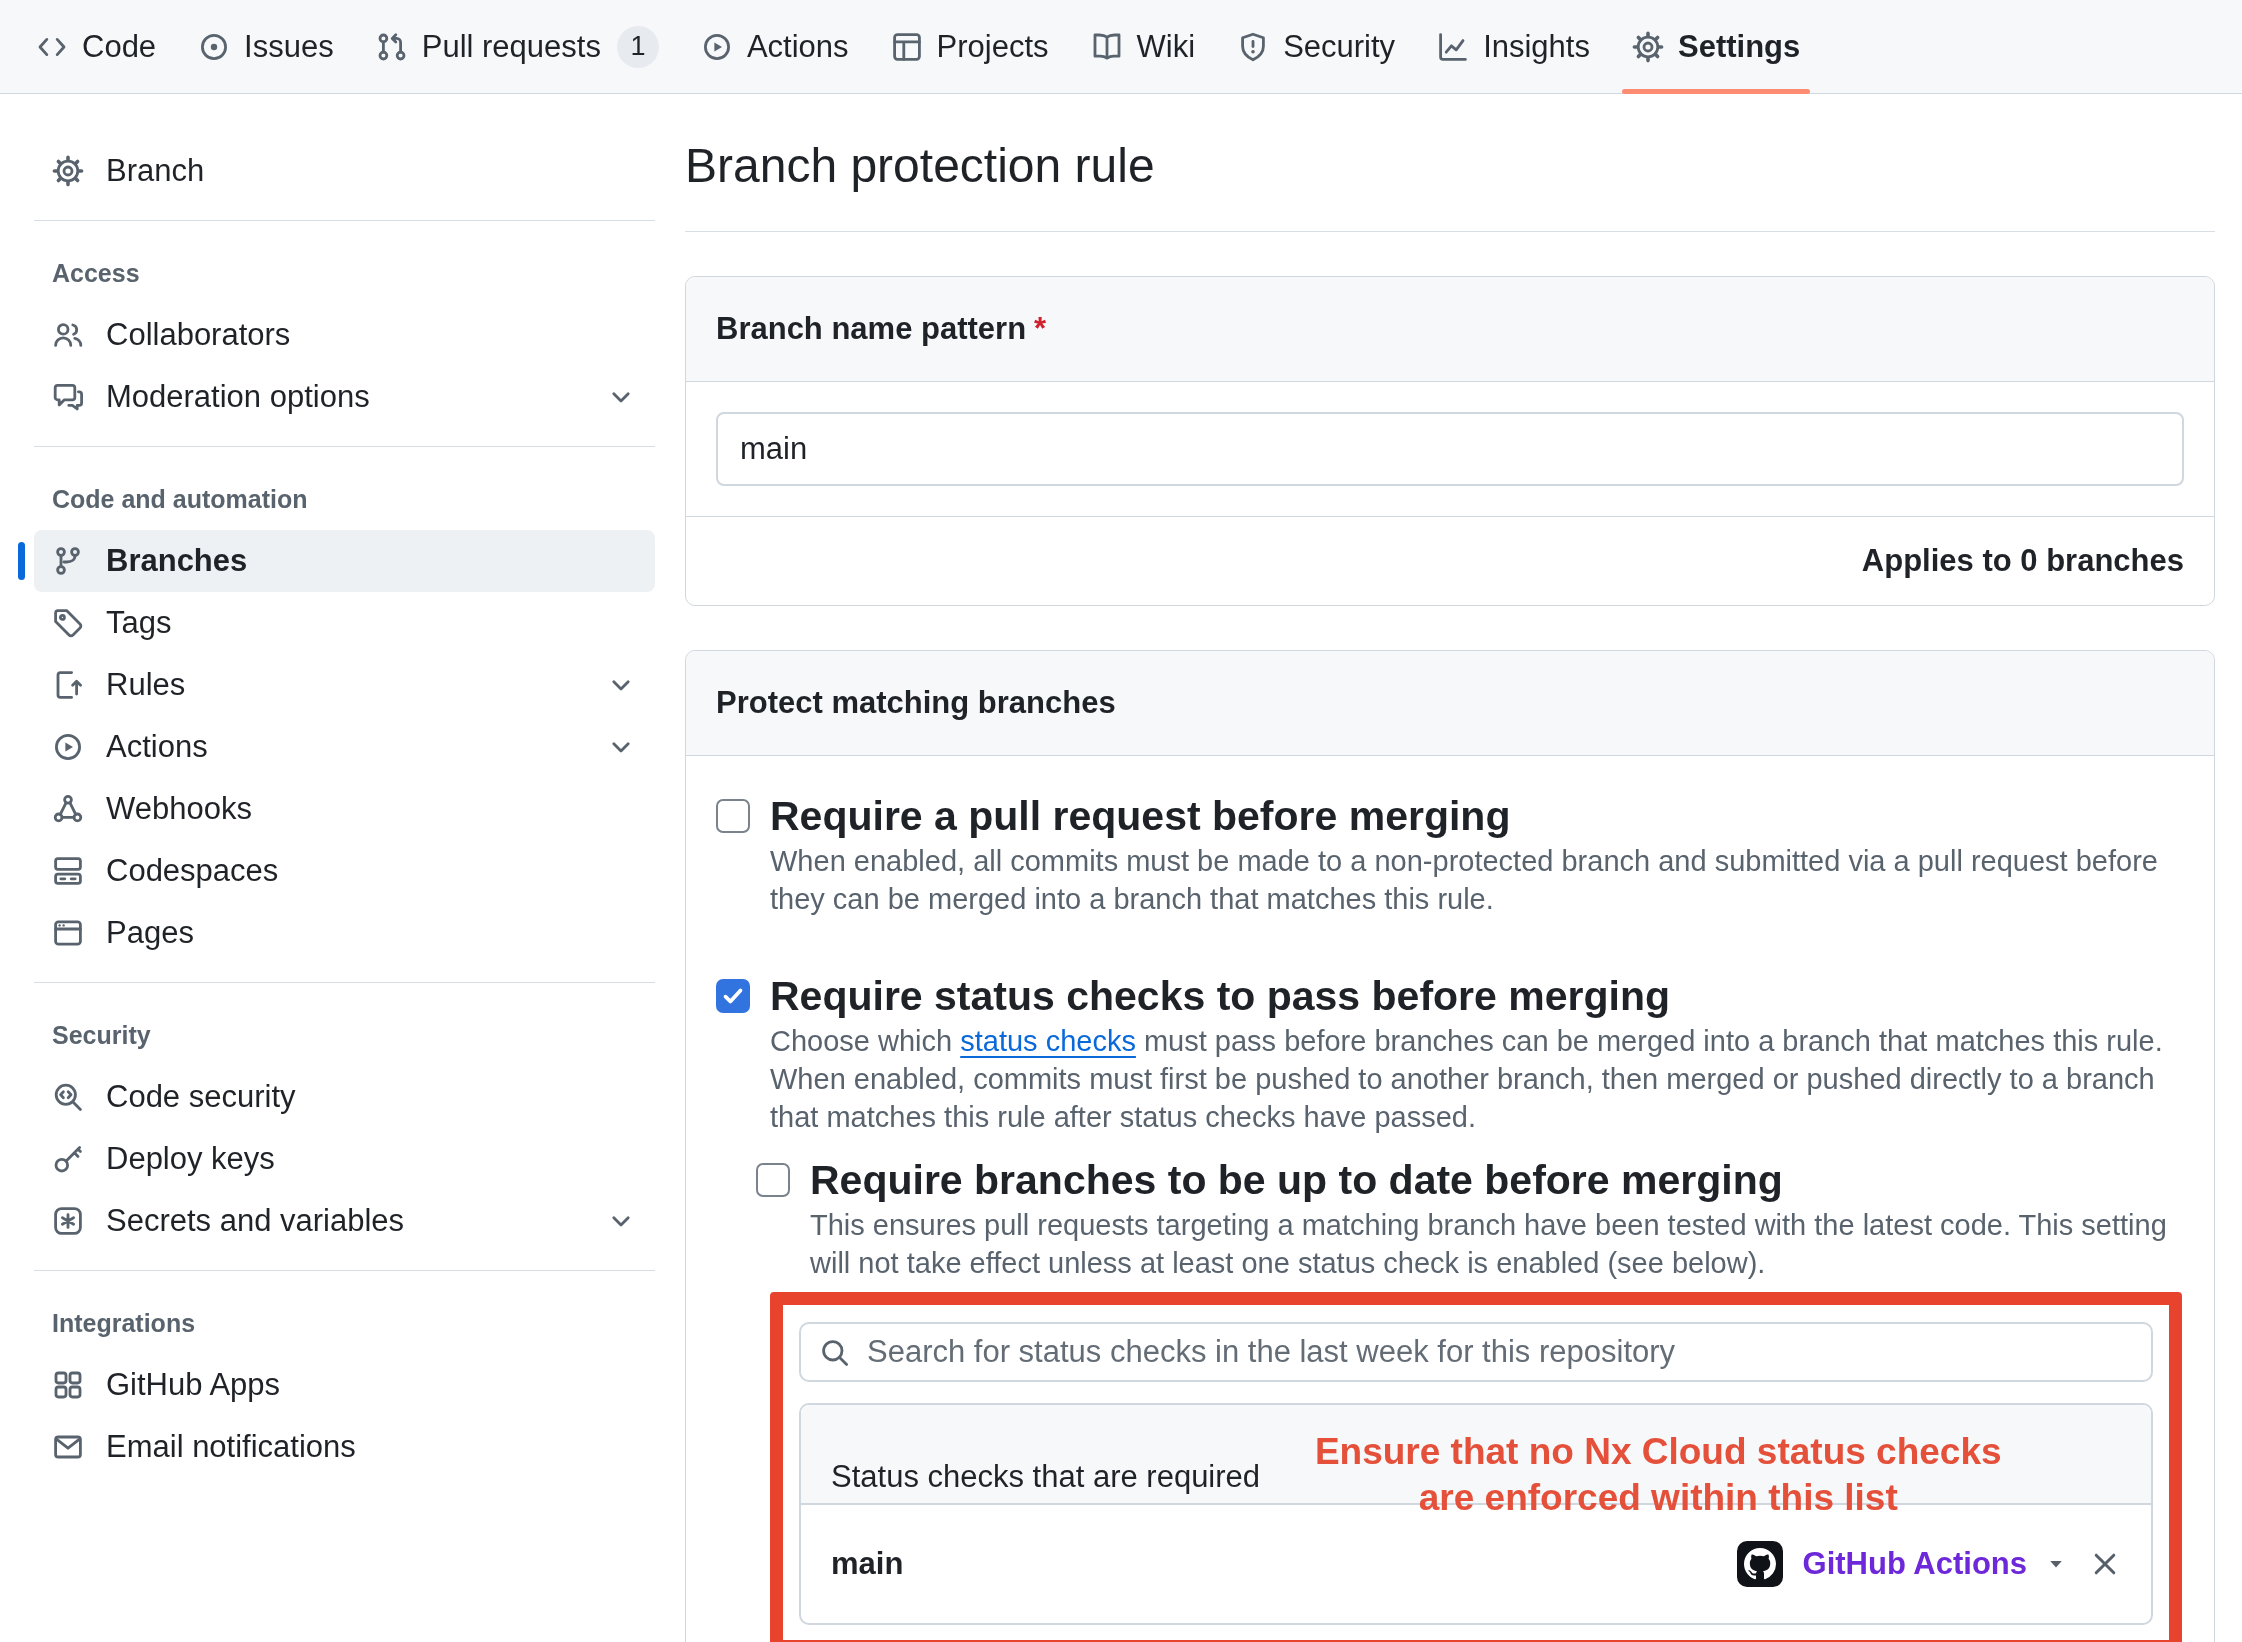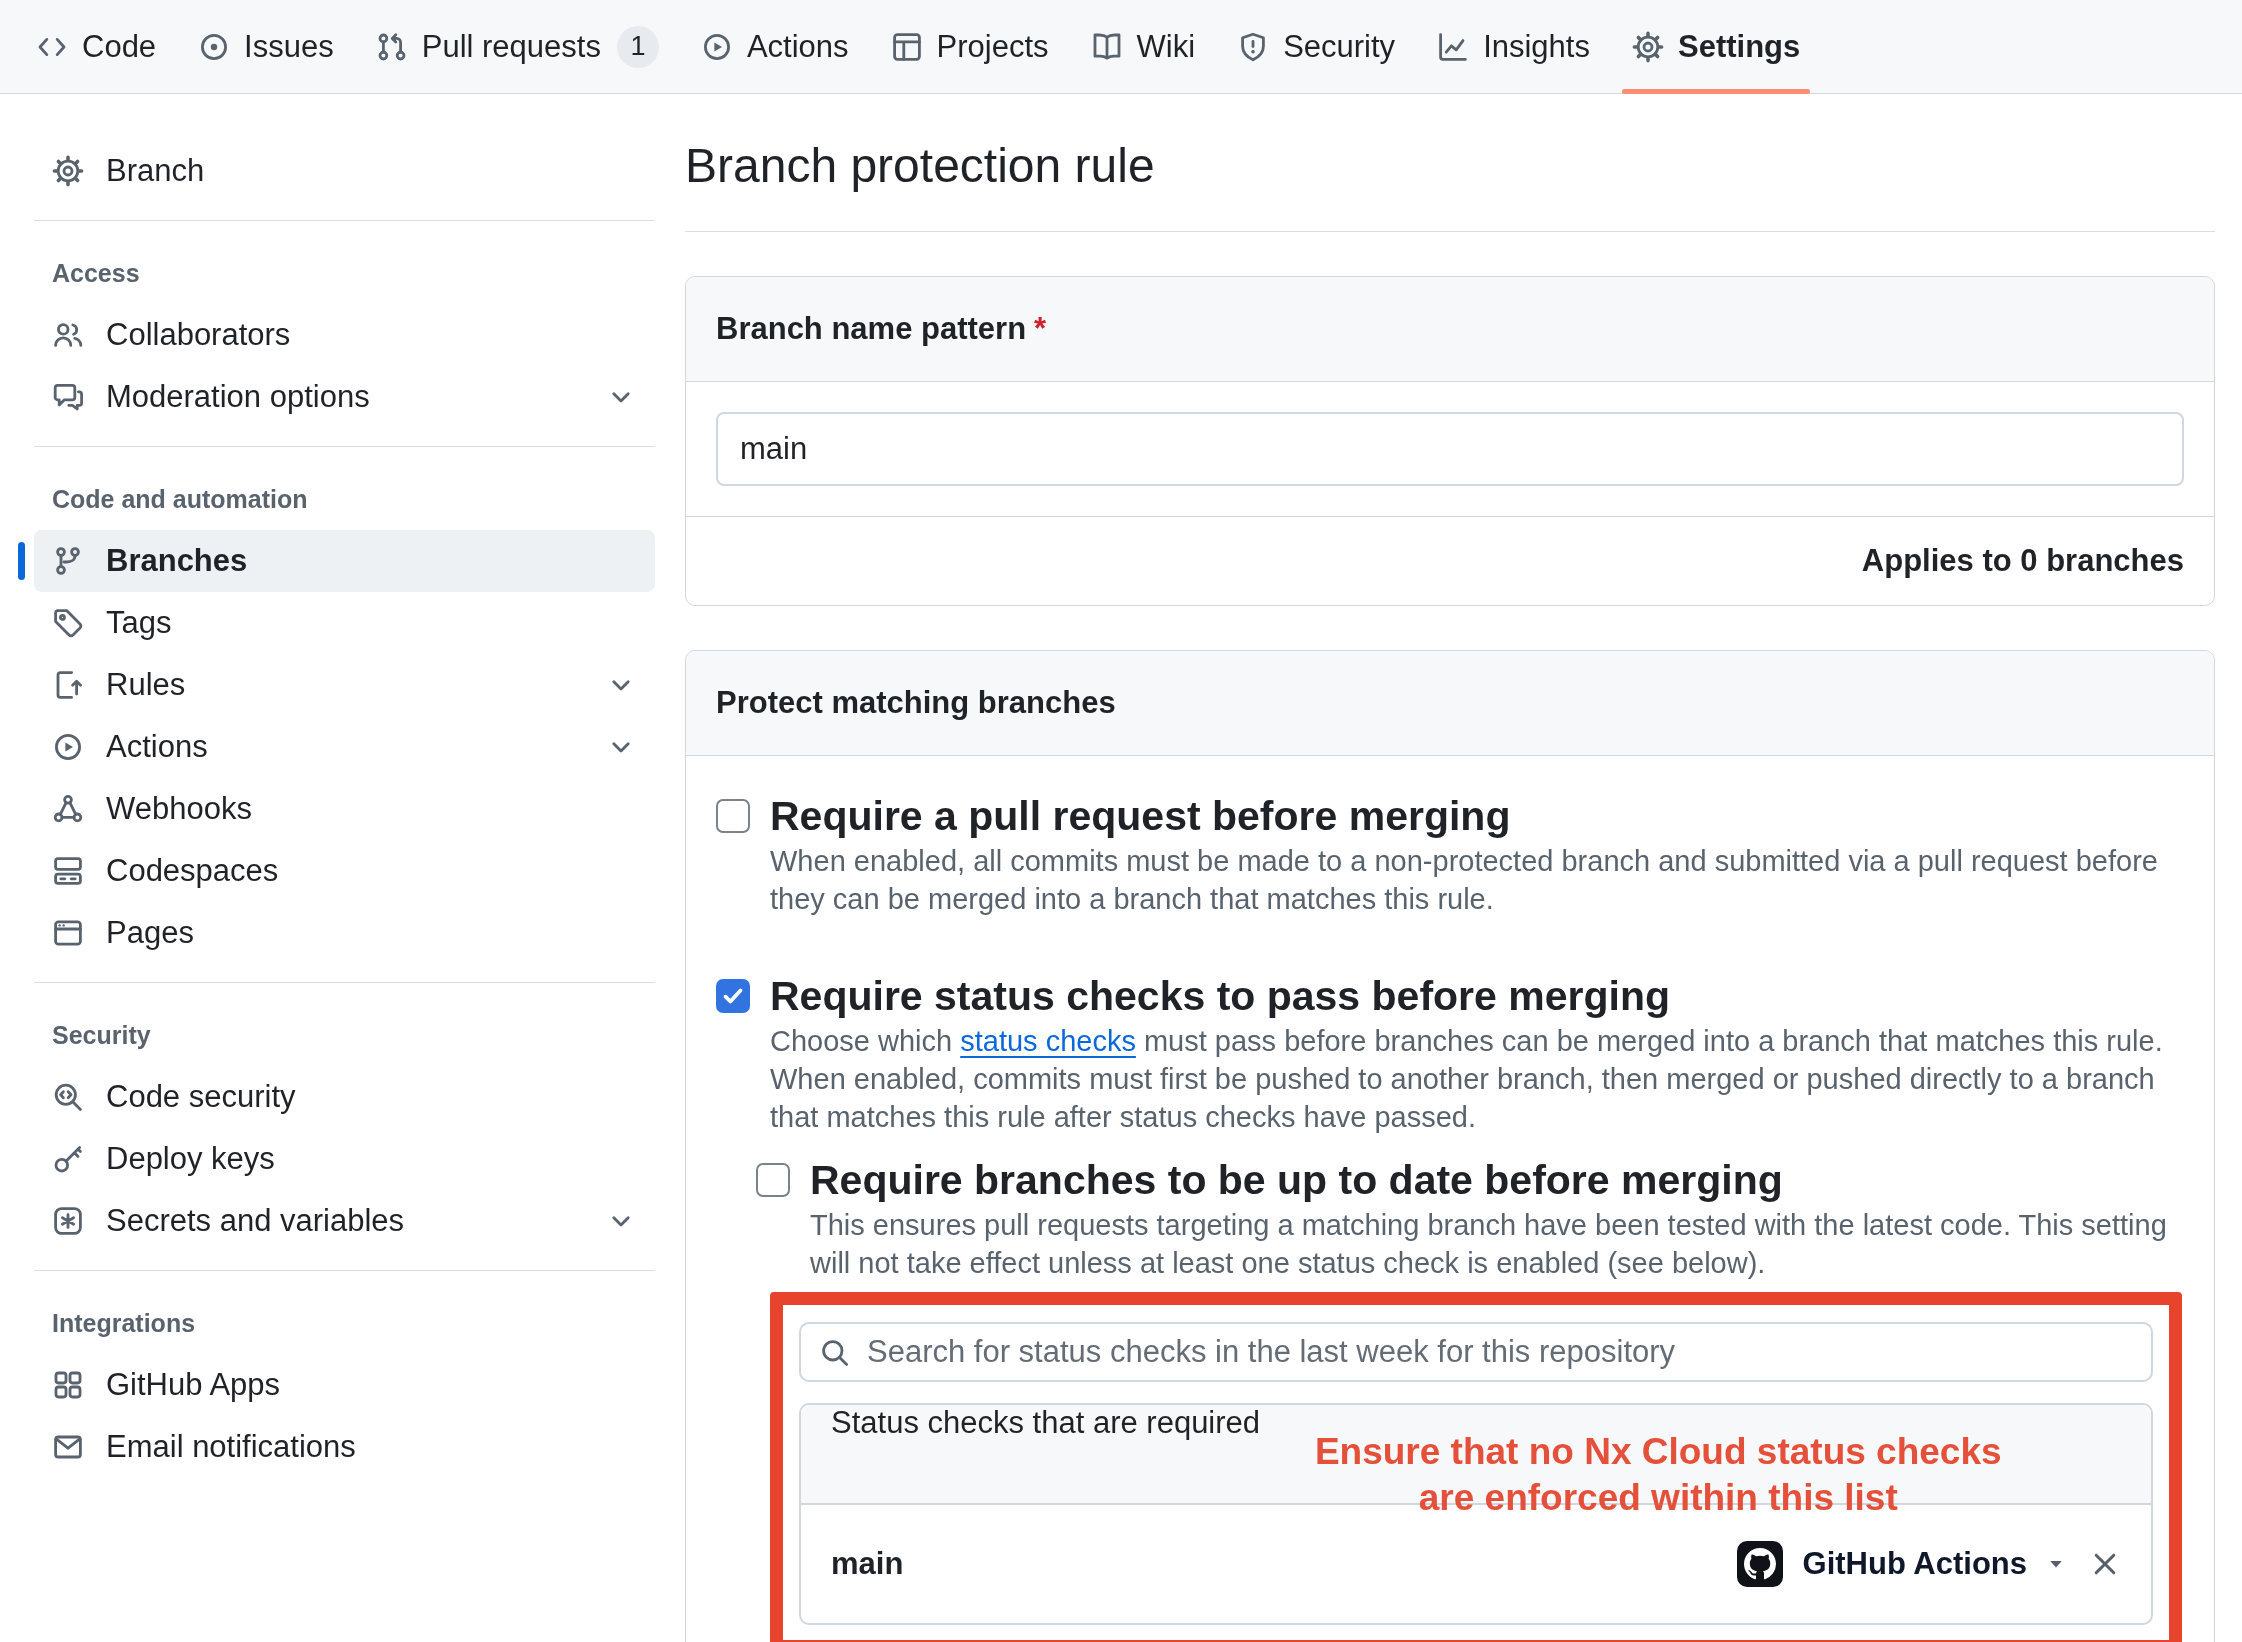--- a/index.html
+++ b/index.html
@@ -60,30 +60,30 @@
   .redbox { margin:10px 2px 0 54px; border:13px solid #e8432c; border-radius:4px;
             padding:17px 16px 15px; background:#fff; }
   .search-wrap { position:relative; }
   .search-wrap svg { position:absolute; left:20px; top:15px; width:32px; height:32px; }
   .search-input { width:100%; height:60px; border:2px solid #d0d7de; border-radius:10px;
                   padding:0 20px 0 66px; font-size:31px; color:#1f2328; font-family:inherit; background:#fff; }
   .search-input::placeholder { color:#646d76; opacity:1; }
 
   .status-box { margin-top:21px; border:2px solid #d0d7de; border-radius:10px; }
   .status-header { background:#f6f8fa; border-bottom:2px solid #d0d7de; height:100px;
-                   display:flex; align-items:flex-start; padding:0 30px; border-radius:8px 8px 0 0;
+                   display:flex; align-items:flex-end; padding:8px 30px; border-radius:8px 8px 0 0;
                    position:relative; font-size:31px; }
   .annotation { position:absolute; left:34%; right:7%; top:24px; text-align:center; z-index:2;
                 color:#e4503a; font-size:37px; font-weight:700; line-height:46px; }
   .status-row { height:118px; display:flex; align-items:center; justify-content:space-between; padding:0 30px; }
   .row-name { font-size:31px; font-weight:700; }
   .row-right { display:flex; align-items:center; }
   .invertocat { width:46px; height:46px; background:#0f1216; border-radius:10px; display:grid; place-items:center; }
   .invertocat svg { width:32px; height:32px; }
-  .app-link { font-size:31px; font-weight:600; color:#0f172a; margin-left:20px; cursor:pointer; }
+  .app-link { font-size:31px; font-weight:600; color:#6d28d9; margin-left:20px; cursor:pointer; }
   .caret-btn { margin-left:18px; cursor:pointer; display:flex; }
   .x-btn { margin-left:22px; cursor:pointer; display:flex; }
 
   .next-card-sliver { margin-top:9px; height:28px; border:1.5px solid #d0d7de; border-bottom:none;
                       border-radius:12px 12px 0 0; background:#fff; }
 
   .ico { stroke:#59636e; fill:none; stroke-width:1.4; stroke-linecap:round; stroke-linejoin:round; }
   .ico .fl { fill:#59636e; stroke:none; }
 </style>
 </head>

